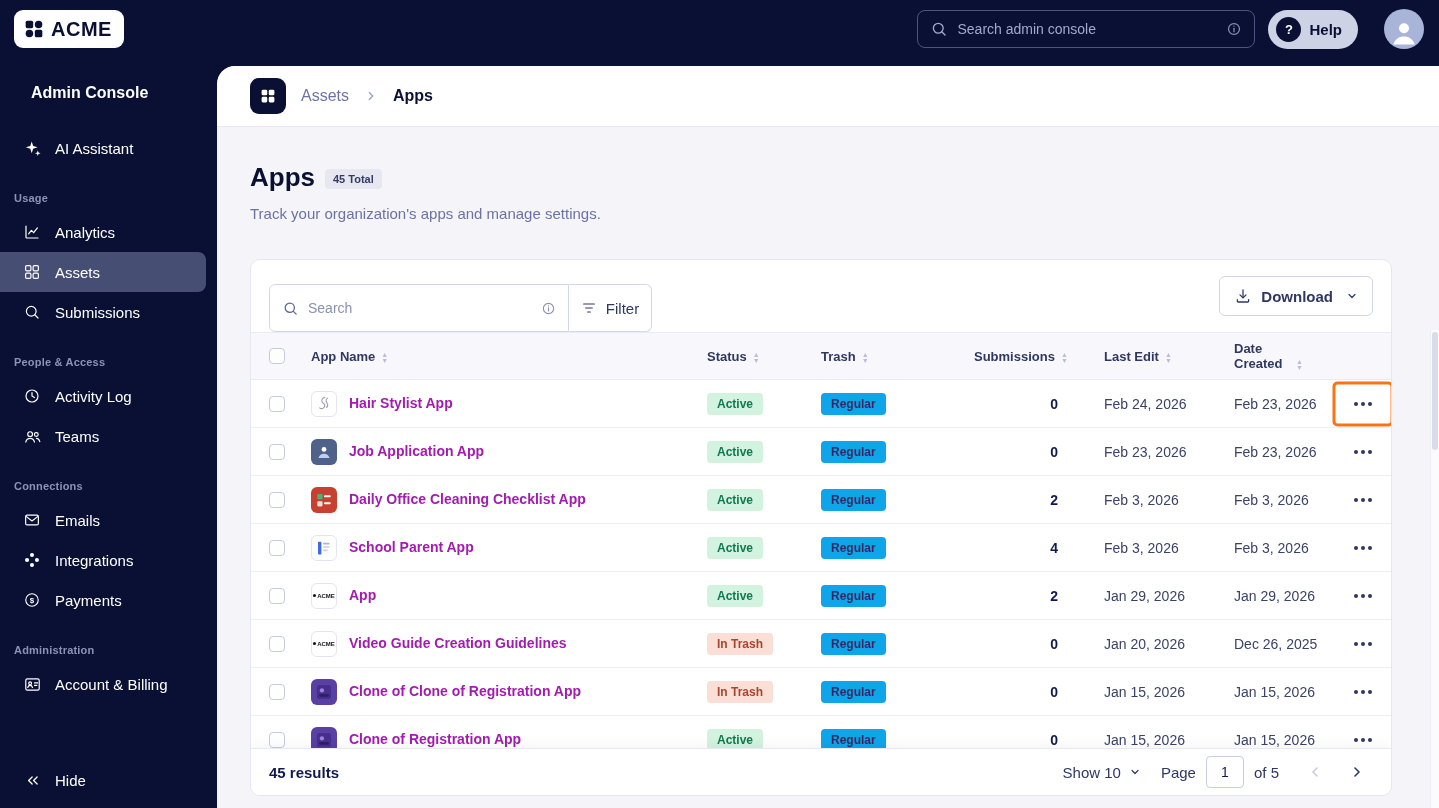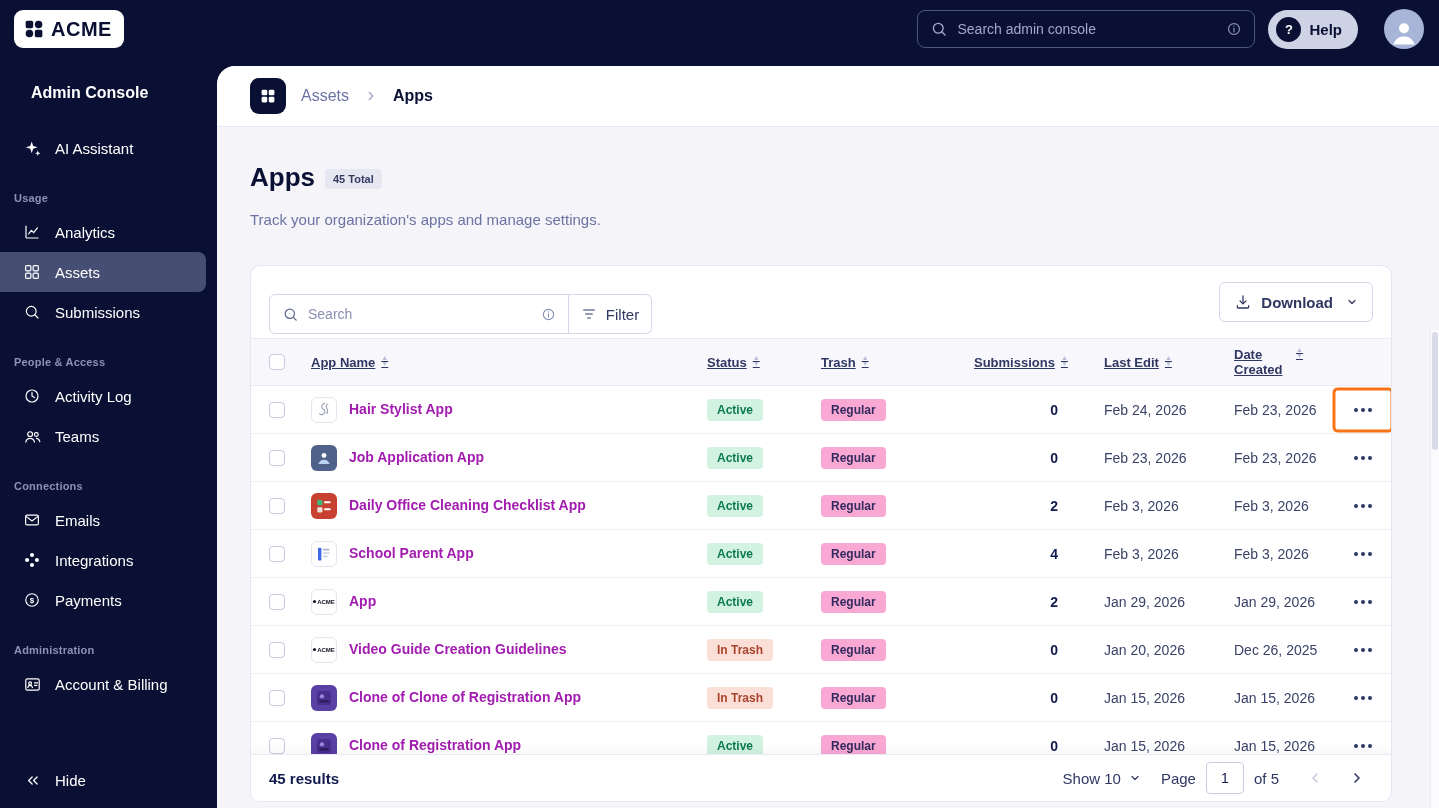--- a/index.html
+++ b/index.html
@@ -48,64 +48,64 @@
   .crumb-icon { width:36px; height:36px; background:#0A1033; border-radius:9px; display:flex;
     align-items:center; justify-content:center; flex:none; cursor:pointer; }
   .crumb-link { color:#6C73A3; font-size:16px; font-weight:500; cursor:pointer; }
   .crumb-sep { display:flex; align-items:center; }
   .crumb-current { color:#0A1033; font-size:16px; font-weight:700; }
 
   .content { padding:0 47px 0 33px; }
   .title-row { margin-top:35px; display:flex; align-items:center; gap:10px; }
   .page-title { font-size:26px; font-weight:700; color:#0A1033; line-height:31px; }
   .total-badge { background:#E6E7F1; color:#343B63; font-size:11px; font-weight:700; padding:4px 8px; border-radius:4px; margin-top:3px; }
-  .subtitle { margin-top:18px; color:#6C73A3; font-size:15px; line-height:18px; }
+  .subtitle { margin-top:12px; color:#6C73A3; font-size:15px; line-height:18px; }
 
   
   .card { margin-top:36px; background:#fff; border:1px solid #E4E6F1; border-radius:10px;
     height:537px; position:relative; overflow:hidden; }
   .toolbar { height:72px; display:flex; align-items:center; justify-content:space-between; padding:0 18px; }
-  .search-group { display:flex; height:40px;margin-top:24px; }
+  .search-group { display:flex; height:48px;margin-top:24px; }
   .table-search { width:300px; border:1px solid #D4D7E8; border-radius:6px 0 0 6px; display:flex;
     align-items:center; gap:9px; padding:0 12px; background:#fff; }
   .table-search input { flex:1; border:none; outline:none; font-size:14px; color:#0A1033; font-family:inherit; }
   .table-search input::placeholder { color:#8A90B2; }
   .filter-btn { width:83px; border:1px solid #D4D7E8; border-left:none; border-radius:0 6px 6px 0;
     display:flex; align-items:center; justify-content:center; gap:9px; font-size:15px; color:#2F3763;
     background:#fff; cursor:pointer; font-family:inherit; font-weight:500; }
   .download-btn { height:40px; border:1px solid #D4D7E8; border-radius:6px; background:#fff;
     display:flex; align-items:center; gap:9px; padding:0 14px; font-size:15px; font-weight:600; color:#2F3763;
     cursor:pointer; font-family:inherit; }
   .download-btn .caret { margin-left:4px; display:flex; }
 
   
   .thead, .trow { display:grid; grid-template-columns:60px 396px 114px 153px 110px 140px 110px 1fr; align-items:center; }
   .thead { height:48px; background:#F8F8FC; border-top:1px solid #E9EBF4; border-bottom:1px solid #E9EBF4; }
   .trow { height:48px; border-bottom:1px solid #EEF0F7; background:#fff; }
   .cell-check { padding-left:18px; display:flex; align-items:center; }
   .checkbox { width:16px; height:16px; border:1.5px solid #C5CAE2; border-radius:4px; background:#fff; display:inline-block; cursor:pointer; }
-  .th { display:flex; align-items:flex-start; gap:6px; font-size:13px; font-weight:700; color:#2F3763; cursor:pointer;text-decoration:underline; }
+  .th { display:flex; align-items:flex-end; gap:6px; font-size:13px; font-weight:700; color:#2F3763; cursor:pointer; }
   .th .wrap { display:inline-block; width:56px; line-height:15px; }
   .sort { display:flex; flex-direction:column; align-items:center; }
   .sort b { font-size:7px; line-height:6px; color:#B8BDD8; font-weight:normal; }
   .cell-edit { padding-left:20px; }
   .cell-date { padding-left:10px; }
   .app-cell { display:flex; align-items:center; gap:12px; }
   .app-icon { width:26px; height:26px; border-radius:6px; display:flex; align-items:center; justify-content:center; overflow:hidden; flex:none; }
   .ic-hair-stylist, .ic-school-parent, .ic-acme-logo { background:#fff; border:1px solid #E3E5F0; }
   .ic-job-application { background:#50628A; }
   .ic-cleaning-checklist { background:#C8402F; }
   .ic-registration { background:#5A3FA5; }
   .mini-acme { display:flex; align-items:center; font-size:6px; font-weight:bold; color:#10131F; letter-spacing:0; }
   .mini-acme i { width:3px; height:3px; border-radius:50%; background:#10131F; display:inline-block; margin-right:1px; }
   .app-name { font-size:14px; font-weight:700; color:#a21caf; cursor:pointer; line-height:17px; }
   .badge { display:inline-block; font-size:12px; font-weight:700; padding:4px 10px; border-radius:4px; white-space:nowrap; }
   .badge-active { background:#D2F3E0; color:#0E7A4F; }
   .badge-trash { background:#FBDFD7; color:#A8452F; }
-  .badge-type { background:#f9a8d4; color:#332A5E; }
+  .badge-type { background:#0ea5e9; color:#332A5E; }
   .subs { display:block; width:84px; text-align:right; font-weight:700; color:#111A4E; font-size:14px; }
   .date { font-size:14px; color:#3B4268; white-space:nowrap; }
   .cell-actions { display:flex; justify-content:center; position:relative; }
   .dots { display:flex; gap:3px; align-items:center; justify-content:center; width:44px; height:30px;
     border:none; background:transparent; cursor:pointer; border-radius:6px; }
   .dots i { width:4px; height:4px; border-radius:50%; background:#2F3763; }
   .annotation-box { position:absolute; left:50%; top:50%; transform:translate(-50%,-50%);
     width:61px; height:45px; border:3px solid #F97316; border-radius:5px; pointer-events:none; }
 
   

